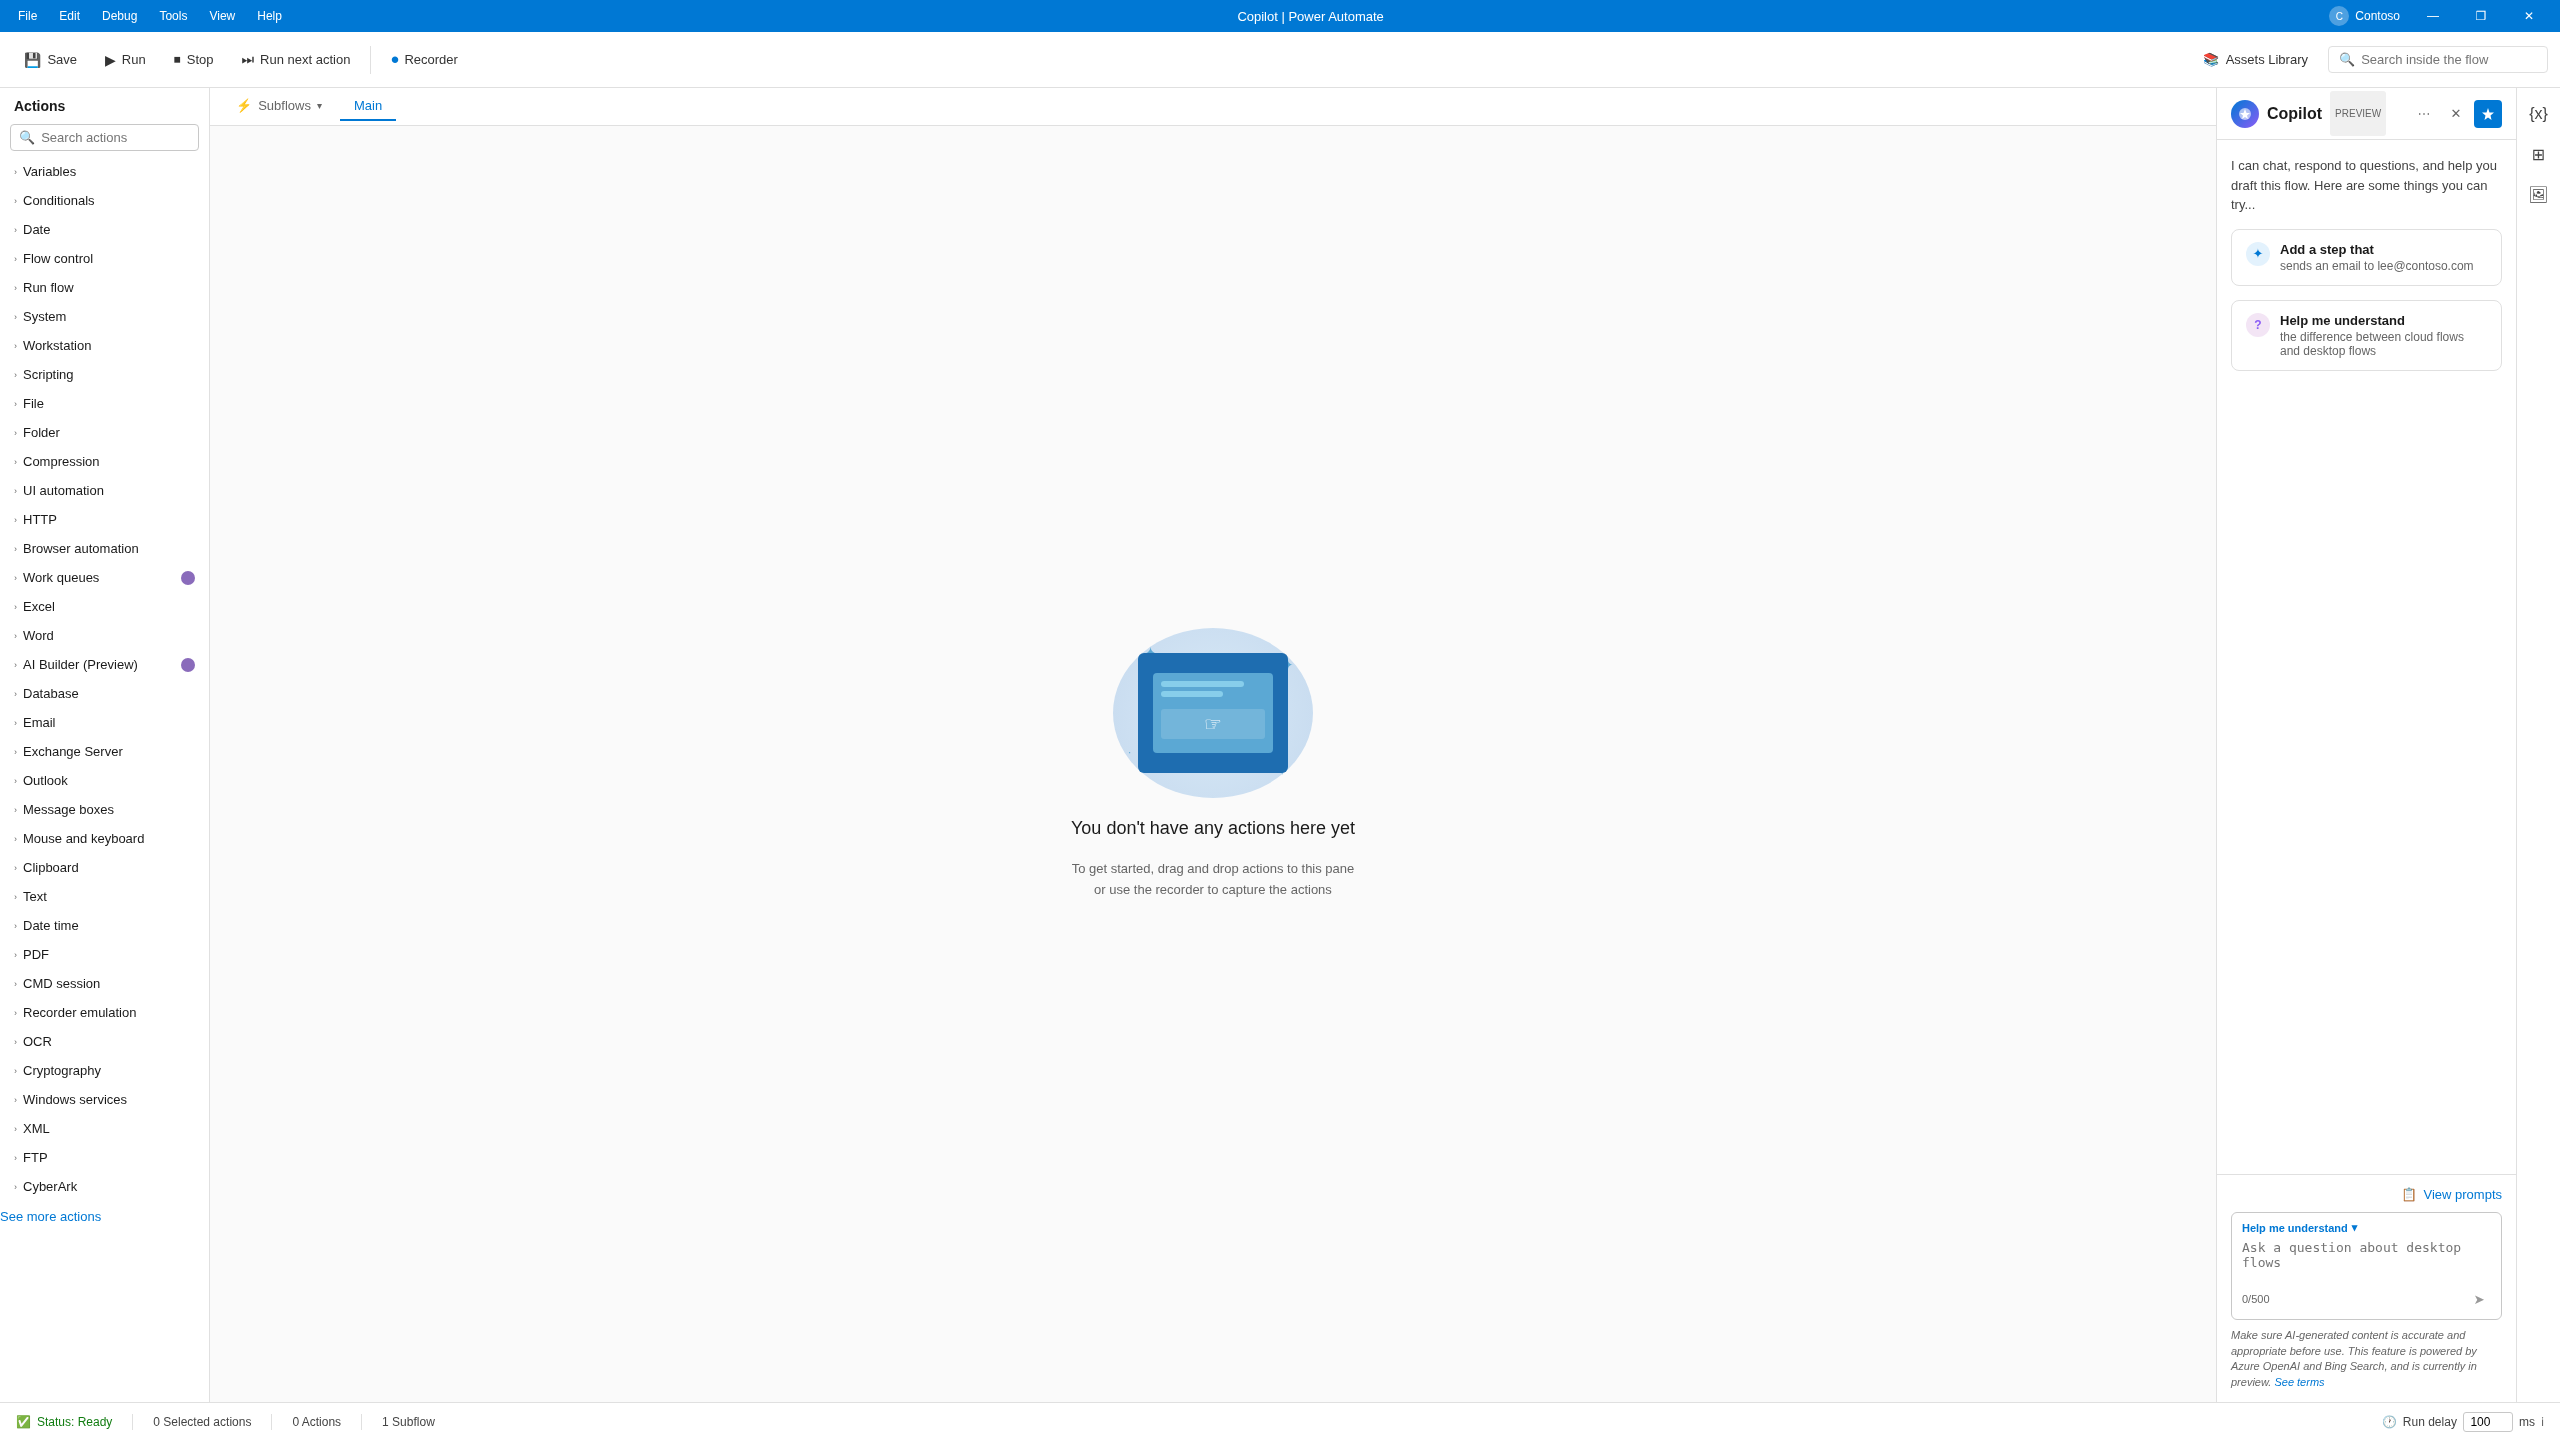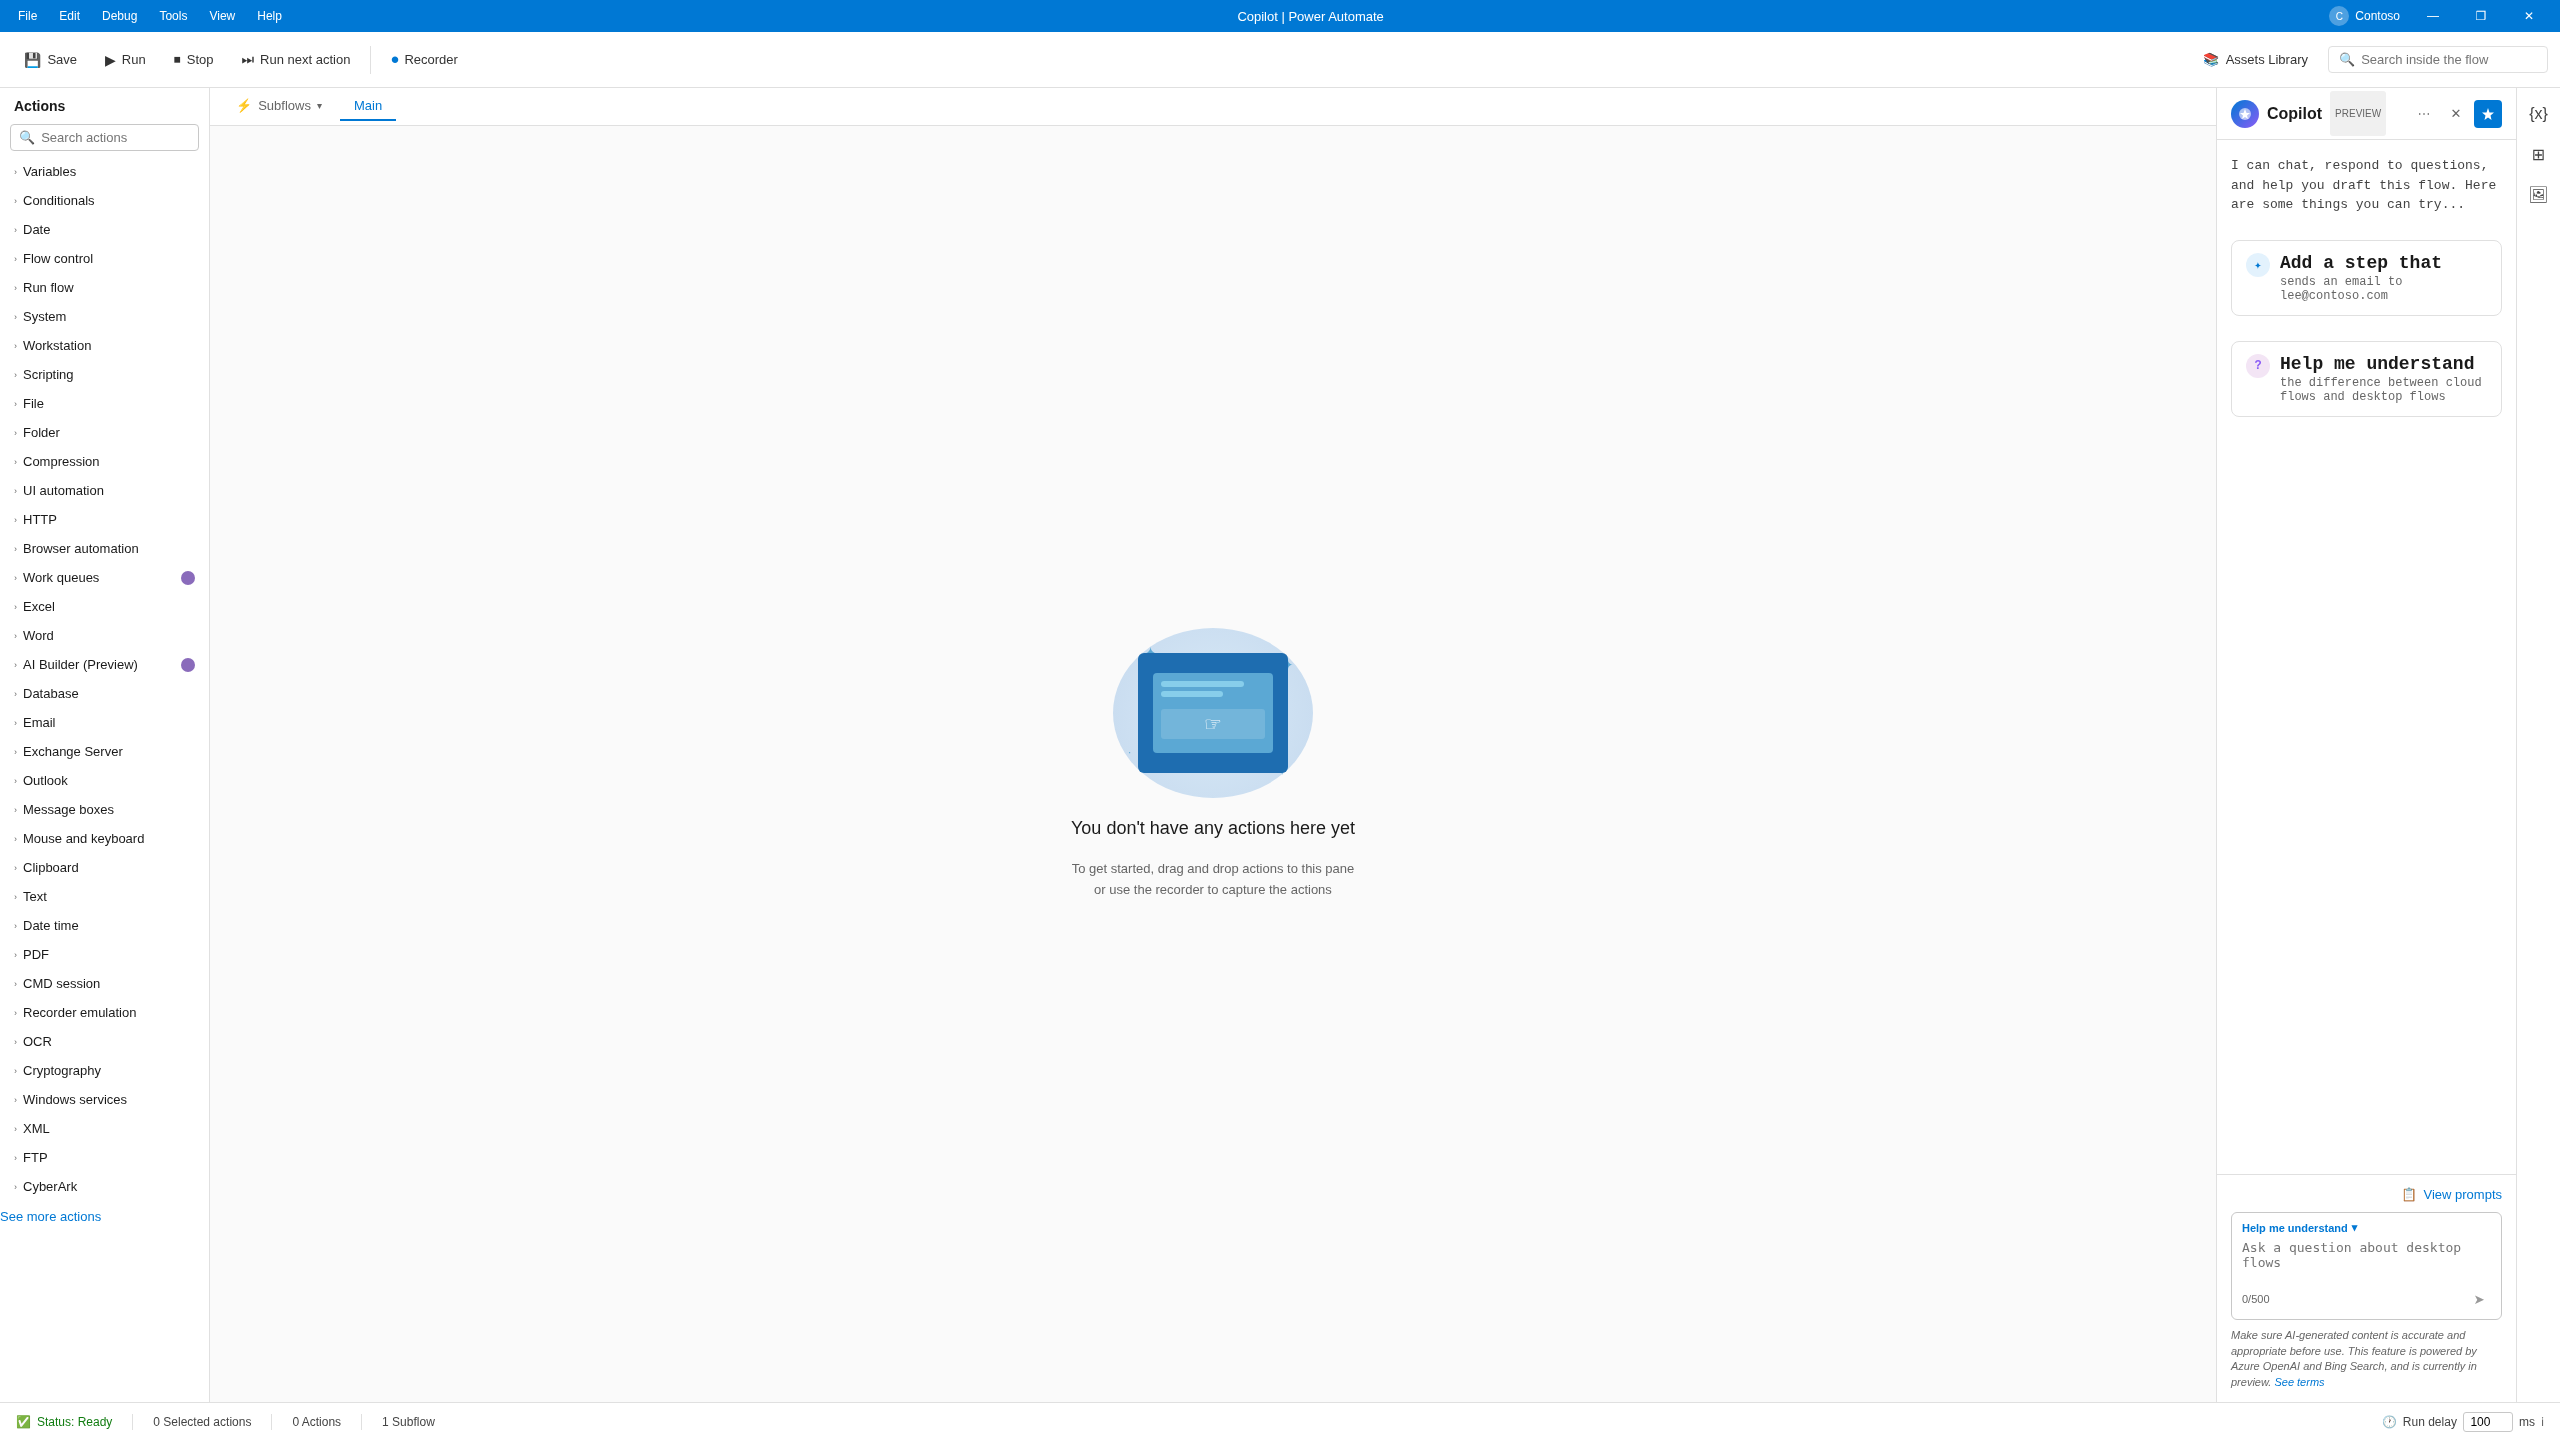--- a/index.html
+++ b/index.html
@@ -165,35 +165,35 @@
       width: 28px; height: 28px; border: none; background: transparent;
       cursor: pointer; border-radius: 4px; font-size: 13px; color: #666;
       display: flex; align-items: center; justify-content: center;
     }
     .copilot-active-btn {
       width: 28px; height: 28px; border: none;
       background: #0078d4; cursor: pointer; border-radius: 4px;
       font-size: 13px; color: white;
       display: flex; align-items: center; justify-content: center;
     }
-    .copilot-body { flex: 1; overflow-y: auto; padding: 16px 14px; display: flex; flex-direction: column; gap: 25px; font-family: Liberation Mono, monospace; }
+    .copilot-body { flex: 1; overflow-y: auto; padding: 16px 14px; display: flex; flex-direction: column; gap: 14px; }
     .copilot-intro { font-size: 13px; color: #444; line-height: 1.5; }
     .copilot-suggestion {
       border: 1px solid #e0e0e0; border-radius: 8px; padding: 12px 14px;
       cursor: pointer; display: flex; align-items: flex-start; gap: 10px;
     }
     .suggestion-icon {
       width: 24px; height: 24px; border-radius: 50%;
       display: flex; align-items: center; justify-content: center;
       flex-shrink: 0; font-size: 13px;
     }
     .suggestion-icon.blue { background: #e3f2fd; color: #0078d4; }
     .suggestion-icon.purple { background: #f3e5f5; color: #8b5cf6; }
     .suggestion-content { flex: 1; }
-    .suggestion-title { font-size: 18px; font-weight: 600; color: #1a1a1a; }
+    .suggestion-title { font-size: 13px; font-weight: 600; color: #1a1a1a; }
     .suggestion-sub { font-size: 12px; color: #666; margin-top: 2px; }
     .copilot-footer { border-top: 1px solid #e0e0e0; padding: 12px 14px; }
     .view-prompts {
       display: flex; align-items: center; gap: 6px; color: #0078d4;
       font-size: 13px; cursor: pointer; margin-bottom: 10px;
       justify-content: flex-end;
     }
     .copilot-input-area {
       border: 1px solid #c8c8c8; border-radius: 6px; padding: 8px 10px;
     }

